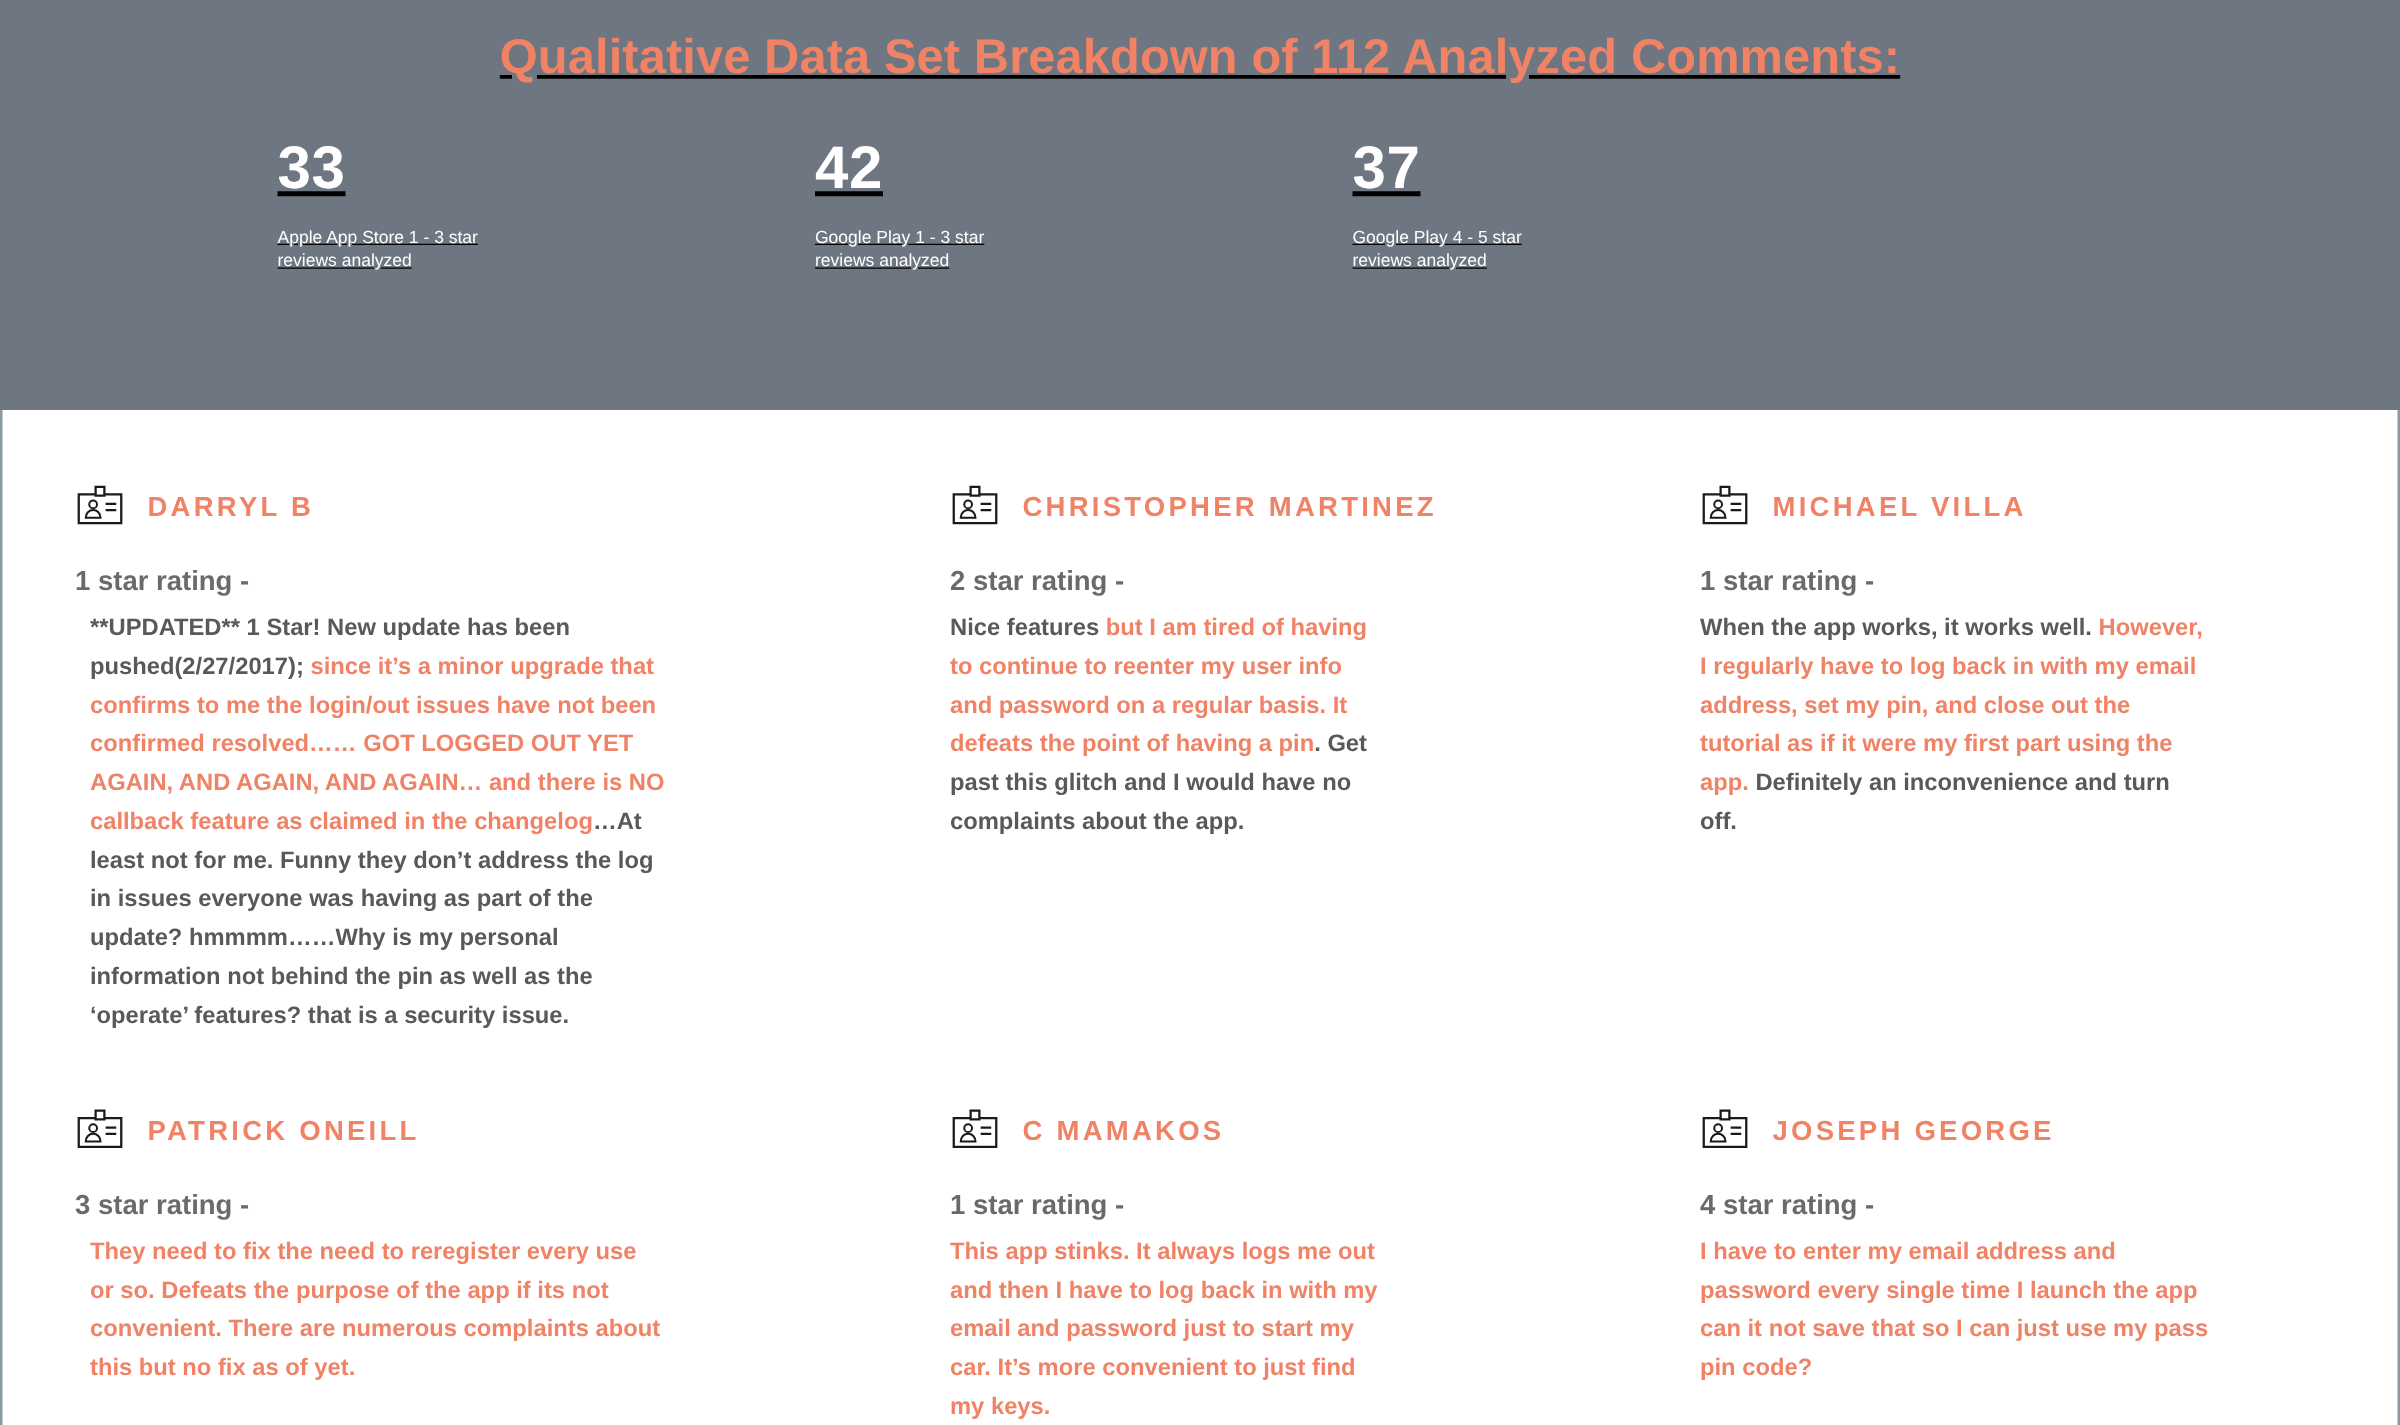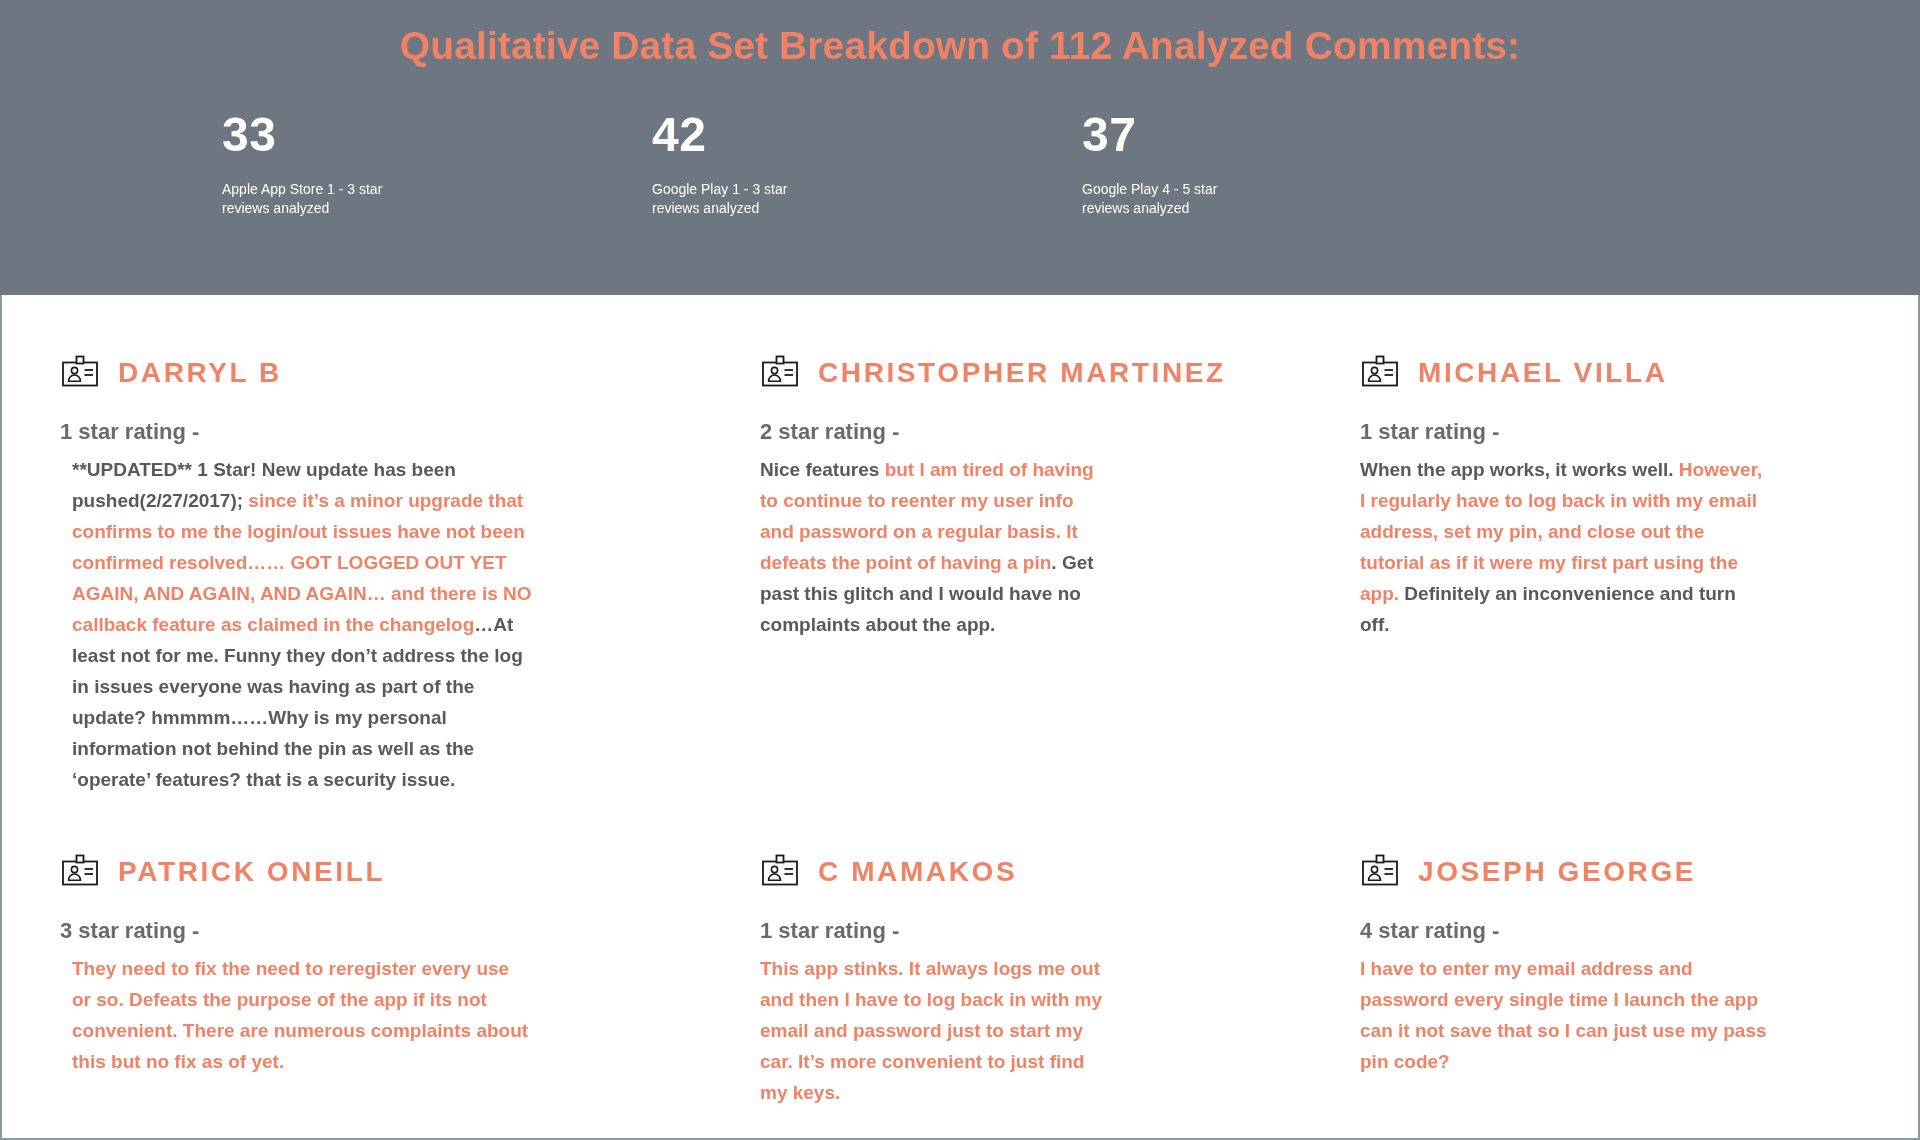--- a/index.html
+++ b/index.html
@@ -18,24 +18,25 @@
     width: 1920px;
     height: 1140px;
     position: relative;
     box-sizing: border-box;
     background: #ffffff;
   }
 
   
   .header {
     background: #6e7681;
-    height: 295px;
+    height: 328px;
     box-sizing: border-box;
     padding-top: 24px;
     width: 100%;
+    text-decoration: underline;
   }
   .header-title {
     text-align: center;
     color: #f08265;
     font-size: 39px;
     font-weight: bold;
     letter-spacing: 0.1px;
     line-height: 1.15;
     margin: 0;
     padding: 0 40px;
@@ -97,21 +98,21 @@
     height: 40px;
   }
   .id-icon {
     width: 40px;
     height: 40px;
     flex: 0 0 40px;
     display: block;
   }
   .reviewer-name {
     color: #f08265;
-    font-size: 28px;
+    font-size: 22px;
     font-weight: bold;
     letter-spacing: 2.6px;
     white-space: nowrap;
   }
   .rating {
     color: #6a6a6a;
     font-size: 22px;
     font-weight: bold;
     margin-top: 26px;
     margin-bottom: 0;

